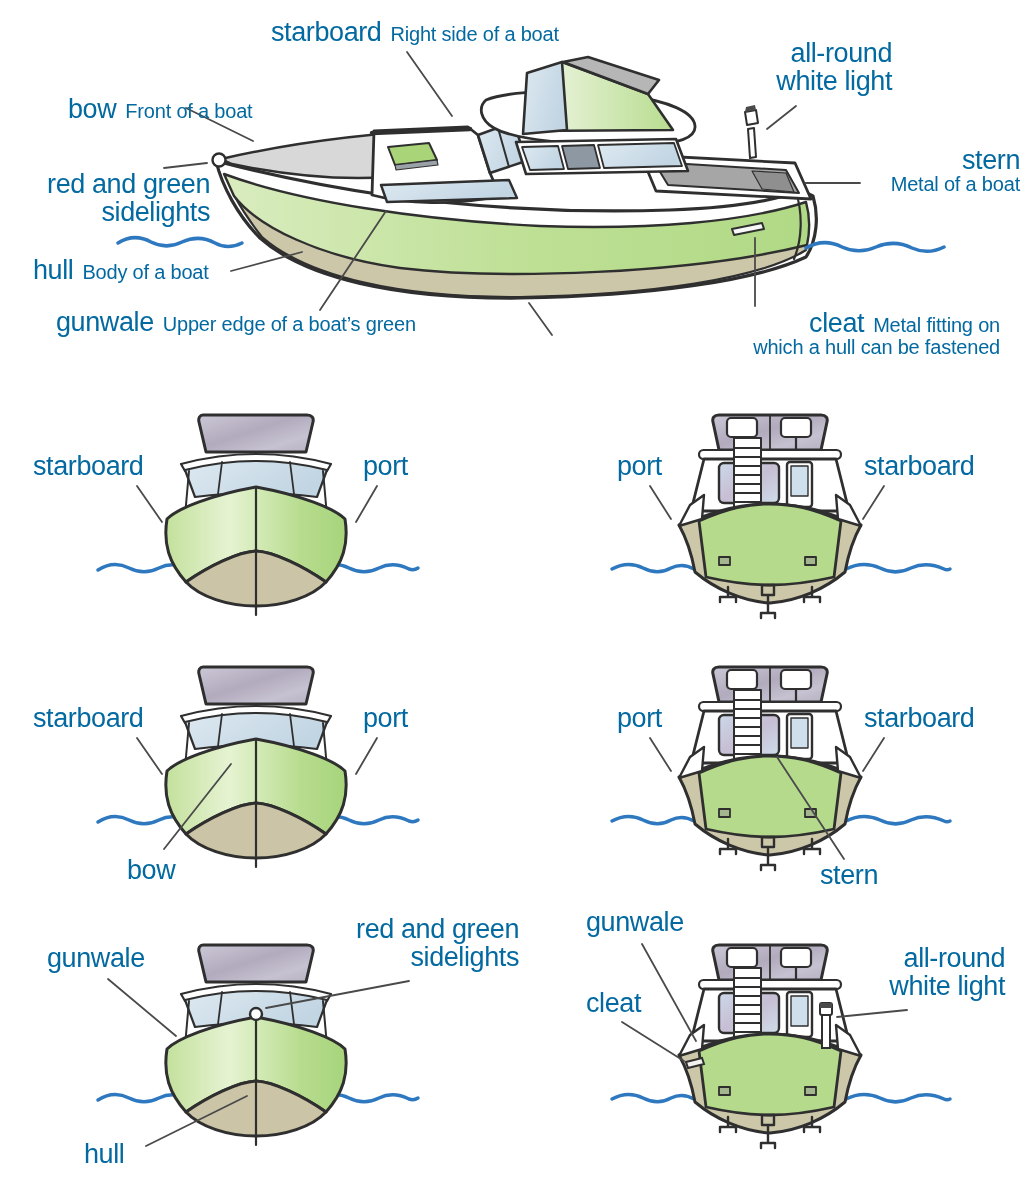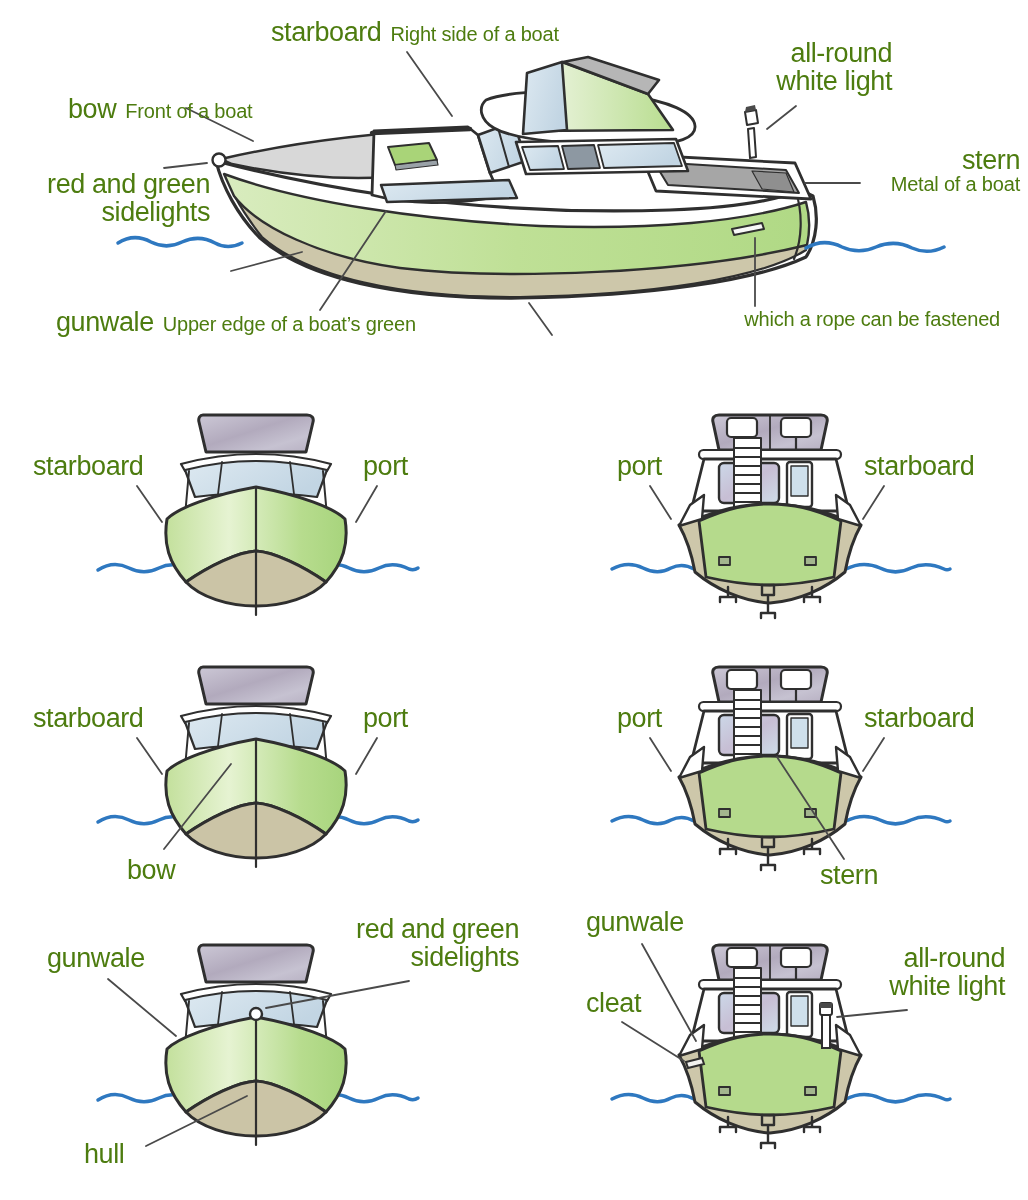--- a/index.html
+++ b/index.html
@@ -1,18 +1,18 @@
 <!DOCTYPE html>
 <html><head>
 <meta charset="utf-8">
 <style>
   html,body{margin:0;padding:0;background:#ffffff;}
   #canvas{
     position:relative;width:1028px;height:1200px;background:#ffffff;overflow:hidden;
-    font-family:"Liberation Sans","DejaVu Sans",sans-serif;color:#4d7c0f;
+    font-family:"Liberation Sans","DejaVu Sans",sans-serif;color:#0369a1;
   }
   #art{position:absolute;left:0;top:0;}
   .label{position:absolute;white-space:nowrap;line-height:1.05;}
   .term{font-size:27px;letter-spacing:-0.4px;}
   .def{font-size:20px;letter-spacing:-0.2px;}
   .def.inline{margin-left:9px;}
   .center{text-align:right;white-space:normal;}
 </style>
 </head>
 <body>
@@ -184,28 +184,34 @@
 
   <div class="label center term" style="left:5px;top:170px;width:205px;">red and green sidelights</div>
 
   <div class="label center term" style="left:728px;top:39px;width:164px;">all-round white light</div>
 
   <div class="label center" style="left:845px;top:146px;width:175px;">
     <div class="term">stern</div>
     <div class="def">Metal of a boat</div>
   </div>
 
+  <div class="label" style="left:33px;top:256px;">
+    <span class="term">hull</span><span class="def inline">Body of a boat</span>
+  </div>
 
   <div class="label" style="left:56px;top:308px;">
     <span class="term">gunwale</span><span class="def inline">Upper edge of a boat’s green</span>
   </div>
 
 
   <div class="label center" style="left:700px;top:309px;width:300px;">
-    <div class="def">which a rope can be fastened</div>
+    <div>
+      <span class="term">cleat</span><span class="def inline">Metal fitting on</span>
+    </div>
+    <div class="def">which a hull can be fastened</div>
   </div>
 
   <div class="label term" style="left:33px;top:452px;">starboard</div>
   <div class="label term" style="left:363px;top:452px;">port</div>
   <div class="label term" style="left:617px;top:452px;">port</div>
   <div class="label term" style="left:864px;top:452px;">starboard</div>
 
   <div class="label term" style="left:33px;top:704px;">starboard</div>
   <div class="label term" style="left:363px;top:704px;">port</div>
   <div class="label term" style="left:127px;top:856px;">bow</div>

